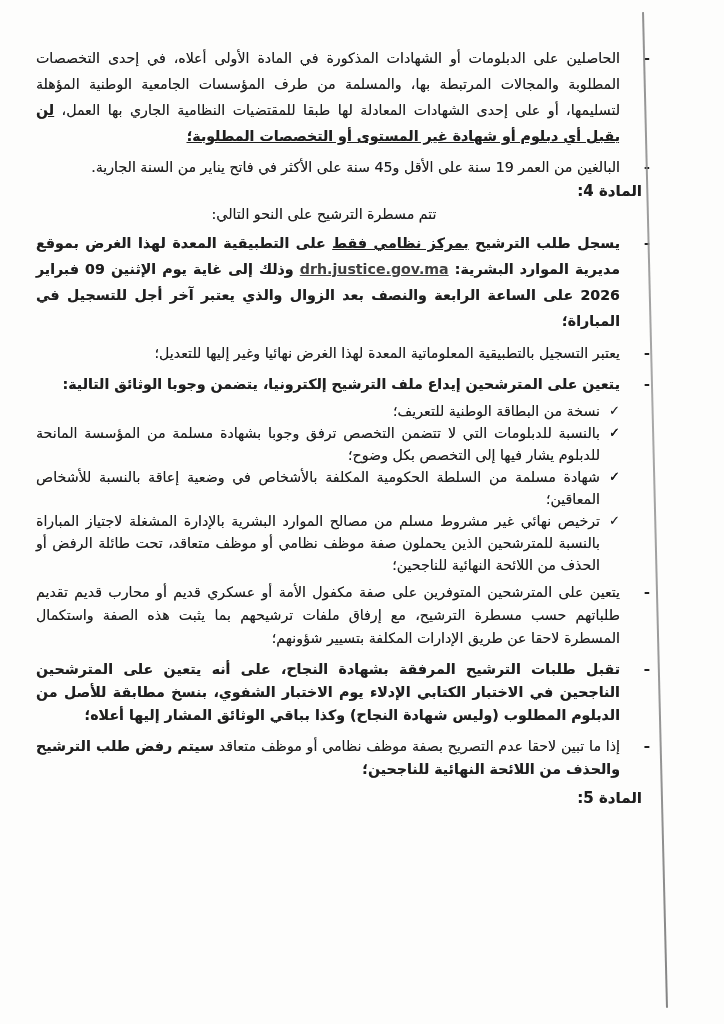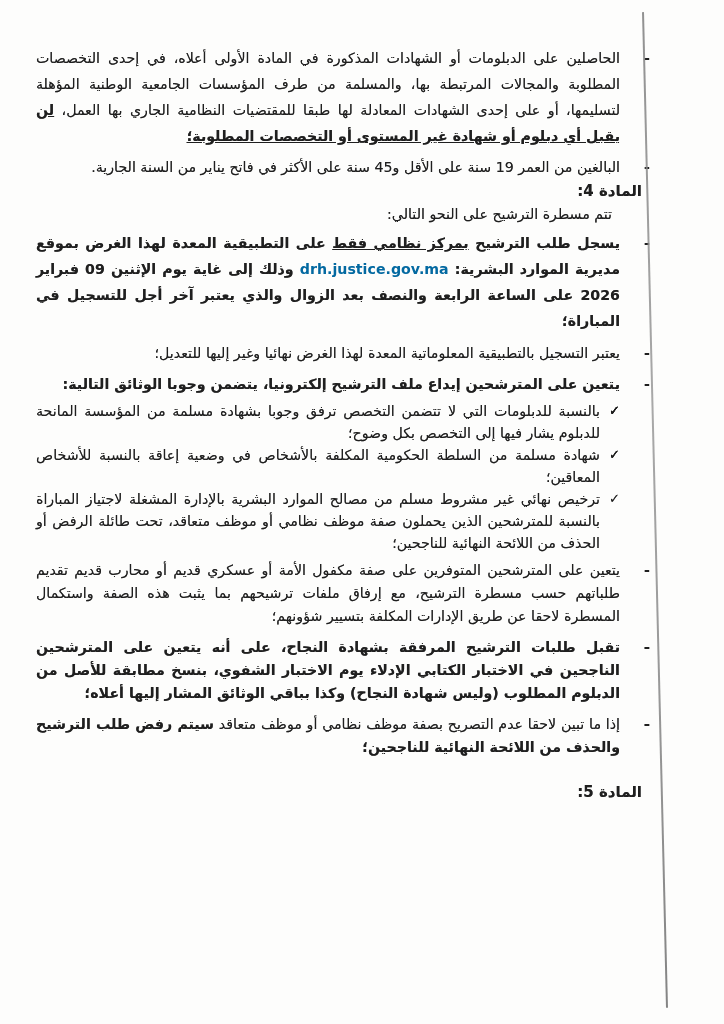--- a/index.html
+++ b/index.html
@@ -48,33 +48,35 @@
   .article{
     width:fit-content;
     margin:0 14px 0 0;
     font-size:15px;
     font-weight:700;
     line-height:23px;
   }
   .intro{
     padding-right:44px;
     line-height:23px;
+    text-align:center;
   }
   .b{font-weight:700;}
   .bu{font-weight:700;text-decoration:underline;}
   .link{
-    color:#0369a1;
+    color:#404040;
     font-weight:600;
+    text-decoration:underline;
     cursor:pointer;
     text-shadow:none;
   }
   
   .mt3{margin-top:3px;} .mt4{margin-top:4px;} .mt5{margin-top:5px;}
   .mt6{margin-top:6px;} .mt7{margin-top:7px;} .mt8{margin-top:8px;}
-  .mt18{margin-top:22px;}
+  .mt18{margin-top:6px;}
   
   .scan-line{
     position:absolute;
     top:12px; left:654px;
     width:1.6px; height:996px;
     background:linear-gradient(180deg,#7e7e7e,#9a9a9a 40%,#6f6f6f);
     transform:rotate(-1.38deg);
     transform-origin:center center;
     opacity:.85;
   }
@@ -108,20 +110,21 @@
     <span>يعتبر التسجيل بالتطبيقية المعلوماتية المعدة لهذا الغرض نهائيا وغير إليها للتعديل؛</span>
   </div>
 
   <div class="bullet b mt5">
     <span class="dash">-</span>
     <span>يتعين على المترشحين إيداع ملف الترشيح إلكترونيا، يتضمن وجوبا الوثائق التالية:</span>
   </div>
 
   <div class="check mt3">
     <span class="mark">✓</span>
+    <span>نسخة من البطاقة الوطنية للتعريف؛</span>
   </div>
   <div class="check">
     <span class="mark">✓</span>
   </div>
   <div class="check">
     <span class="mark">✓</span>
     <span>بالنسبة للدبلومات التي لا تتضمن التخصص ترفق وجوبا بشهادة مسلمة من المؤسسة المانحة للدبلوم يشار فيها إلى التخصص بكل وضوح؛</span>
   </div>
   <div class="check">
     <span class="mark">✓</span>

